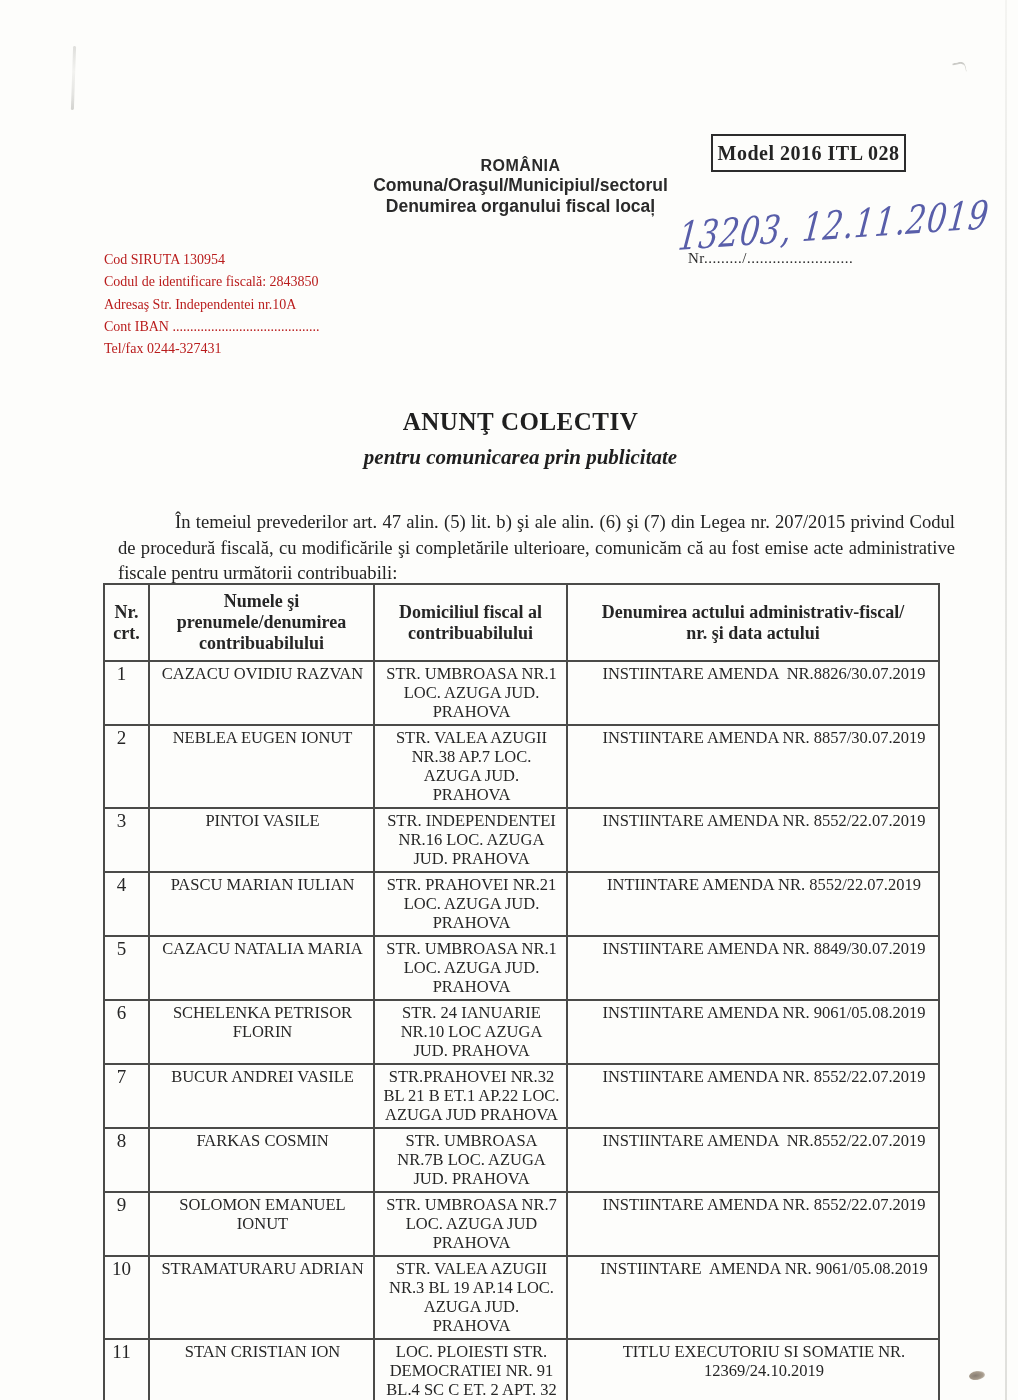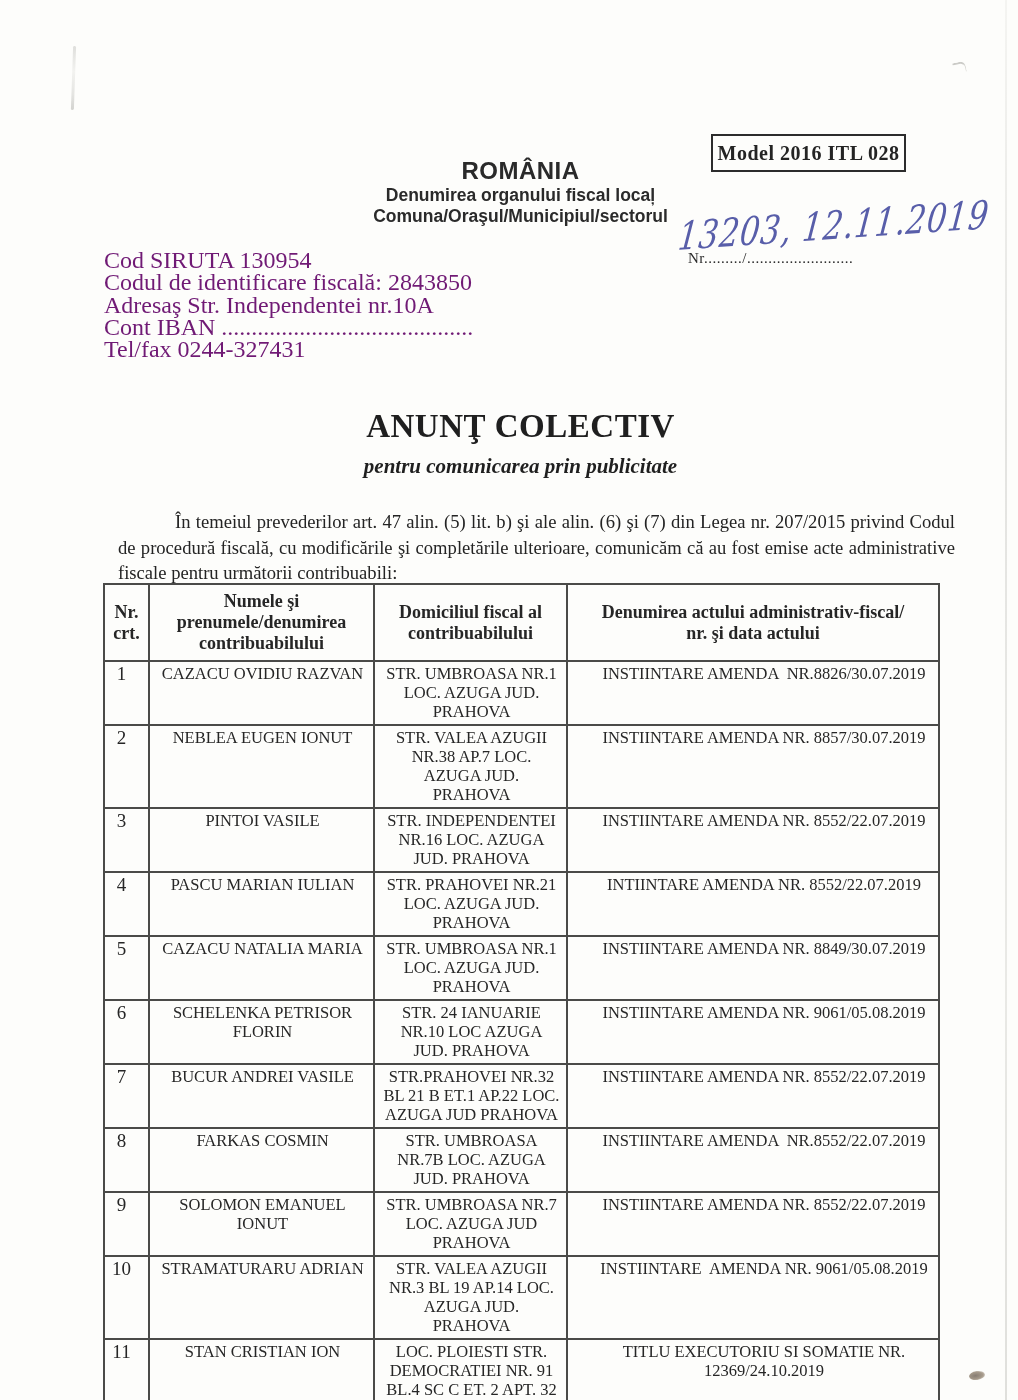--- a/index.html
+++ b/index.html
@@ -32,44 +32,44 @@
   }
   .stamp-box{
     position:absolute;left:711px;top:89px;width:191px;height:34px;
     border:2px solid #2c2c2c;display:flex;align-items:center;justify-content:center;
     font-weight:bold;font-size:20px;letter-spacing:.5px;background:#fdfdfb;margin-top:45px;
   }
   .center-header{
     position:absolute;left:103px;top:157px;width:835px;text-align:center;
     font-family:"Liberation Sans", sans-serif;font-weight:bold;color:#2a2a2a;
   }
-  .center-header .country{font-size:24px;letter-spacing:.5px;}
+  .center-header .country{font-size:16px;letter-spacing:.5px;}
   .center-header .hline{font-size:17.5px;line-height:21px;}
   .issuer{
     position:absolute;left:104px;top:249px;width:420px;
-    font-size:24px;line-height:22.3px;color:#701a75;
+    font-size:14px;line-height:22.3px;color:#b91c1c;
   }
   .reg-number{
     position:absolute;left:688px;top:250px;width:260px;height:40px;
   }
   .reg-number .printed{
     position:absolute;left:0;top:0;font-size:15px;letter-spacing:.5px;color:#2a2a2a;
   }
   .reg-number .handwriting{
     position:absolute;left:-12px;top:-36px;
     font-family:"DejaVu Serif", serif;font-style:italic;
     font-size:39px;color:#4b51a3;white-space:nowrap;
     transform:rotate(-4deg) skewX(-10deg) scaleX(.8);
     transform-origin:left bottom;letter-spacing:1px;opacity:.92;
   }
   .doc-title{
     position:absolute;left:103px;top:408px;width:835px;text-align:center;
     font-weight:bold;color:#1f1f1f;
   }
-  .doc-title .main{font-size:33px;letter-spacing:.5px;}
+  .doc-title .main{font-size:25px;letter-spacing:.5px;}
   .doc-title .sub{font-size:21px;margin-top:9px;font-style:italic;}
   .intro{
     position:absolute;left:103px;top:494px;width:837px;margin:15px;
     font-size:18.6px;line-height:25.5px;text-align:justify;text-indent:57px;
     color:#242424;
   }
   table.contrib-table{
     position:absolute;left:103px;top:583px;
     border-collapse:collapse;table-layout:fixed;
     background:#fdfdfb;
@@ -101,22 +101,22 @@
   <div class="mark-top-right"></div>
   <div class="right-edge-line"></div>
   <div class="smudge-bottom-right"></div>
 
   <div class="stamp-box">
     <span>Model 2016 ITL 028</span>
   </div>
 
   <div class="center-header">
     <div class="country">ROMÂNIA</div>
+    <div class="hline">Comuna/Oraşul/Municipiul/sectorul</div>
     <div class="hline">Denumirea organului fiscal local̦</div>
-    <div class="hline">Comuna/Oraşul/Municipiul/sectorul</div>
   </div>
 
   <div class="issuer">
     <div>Cod SIRUTA 130954</div>
     <div> Codul de identificare fiscală: 2843850</div>
     <div>Adresaş Str. Independentei nr.10A</div>
     <div>Cont IBAN ..........................................</div>
     <div>Tel/fax 0244-327431</div>
   </div>
 

